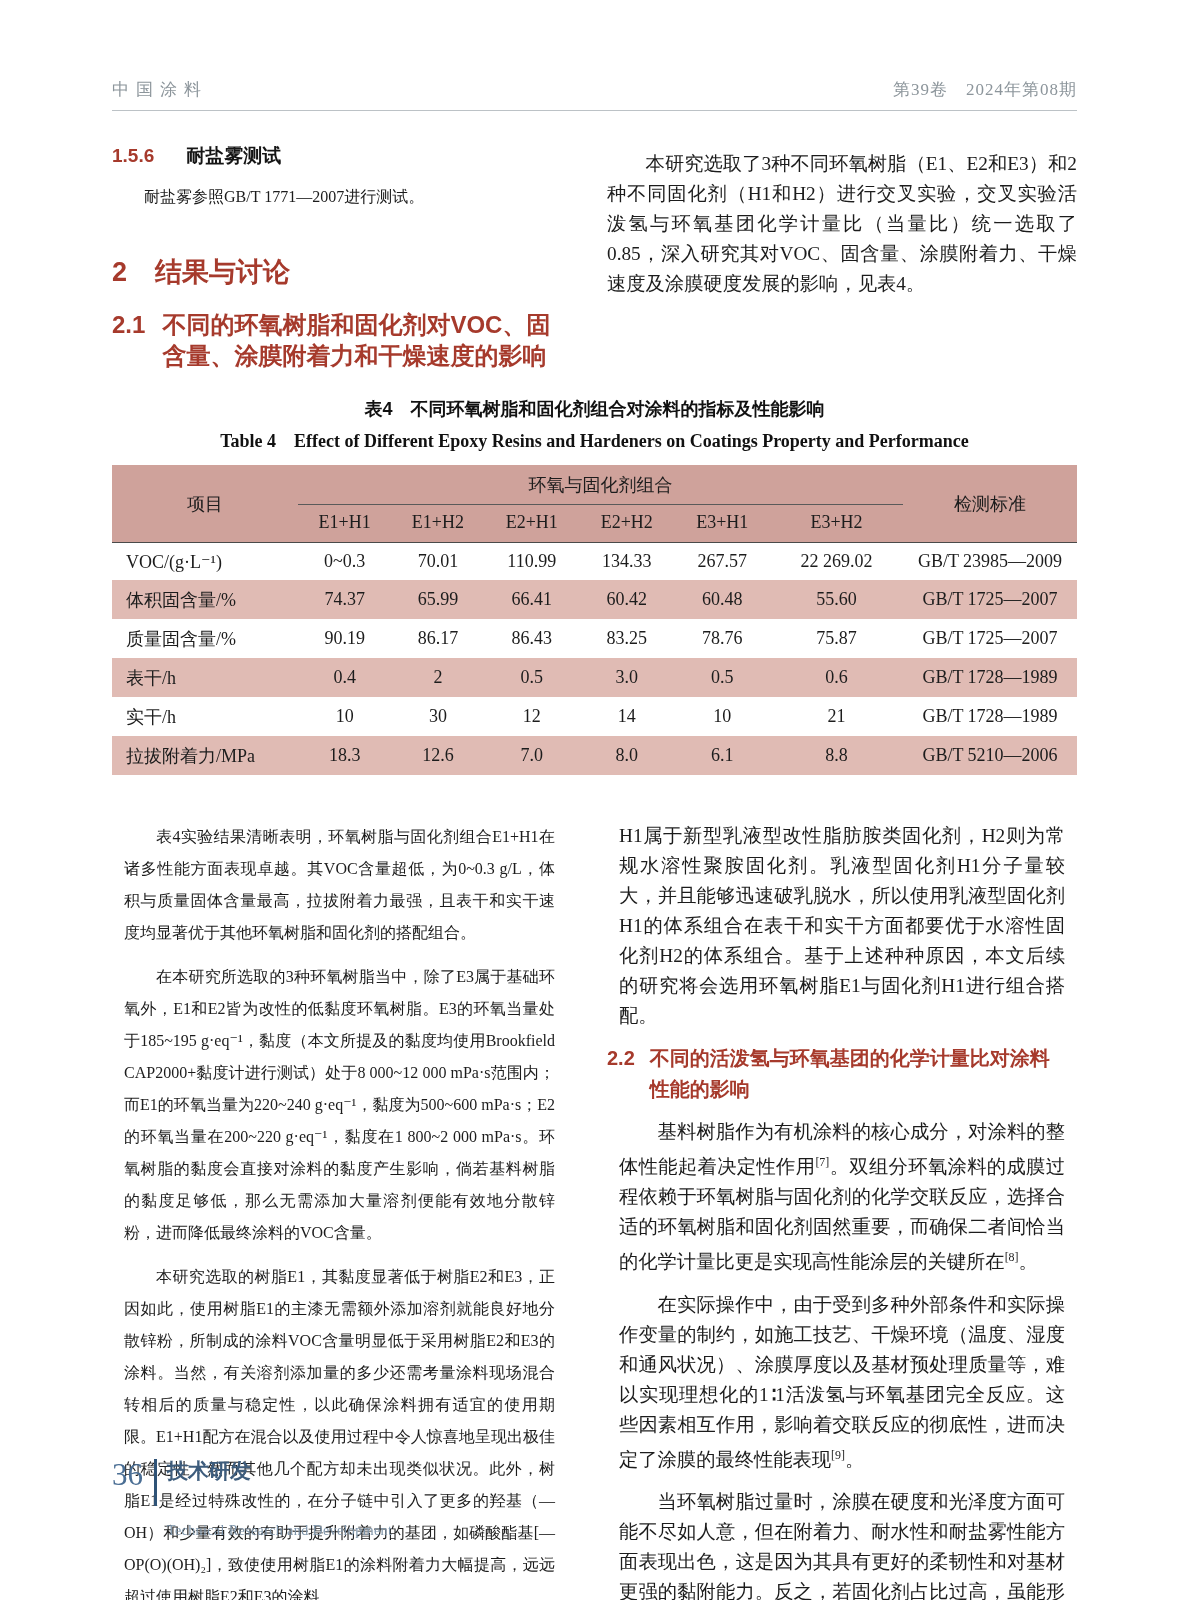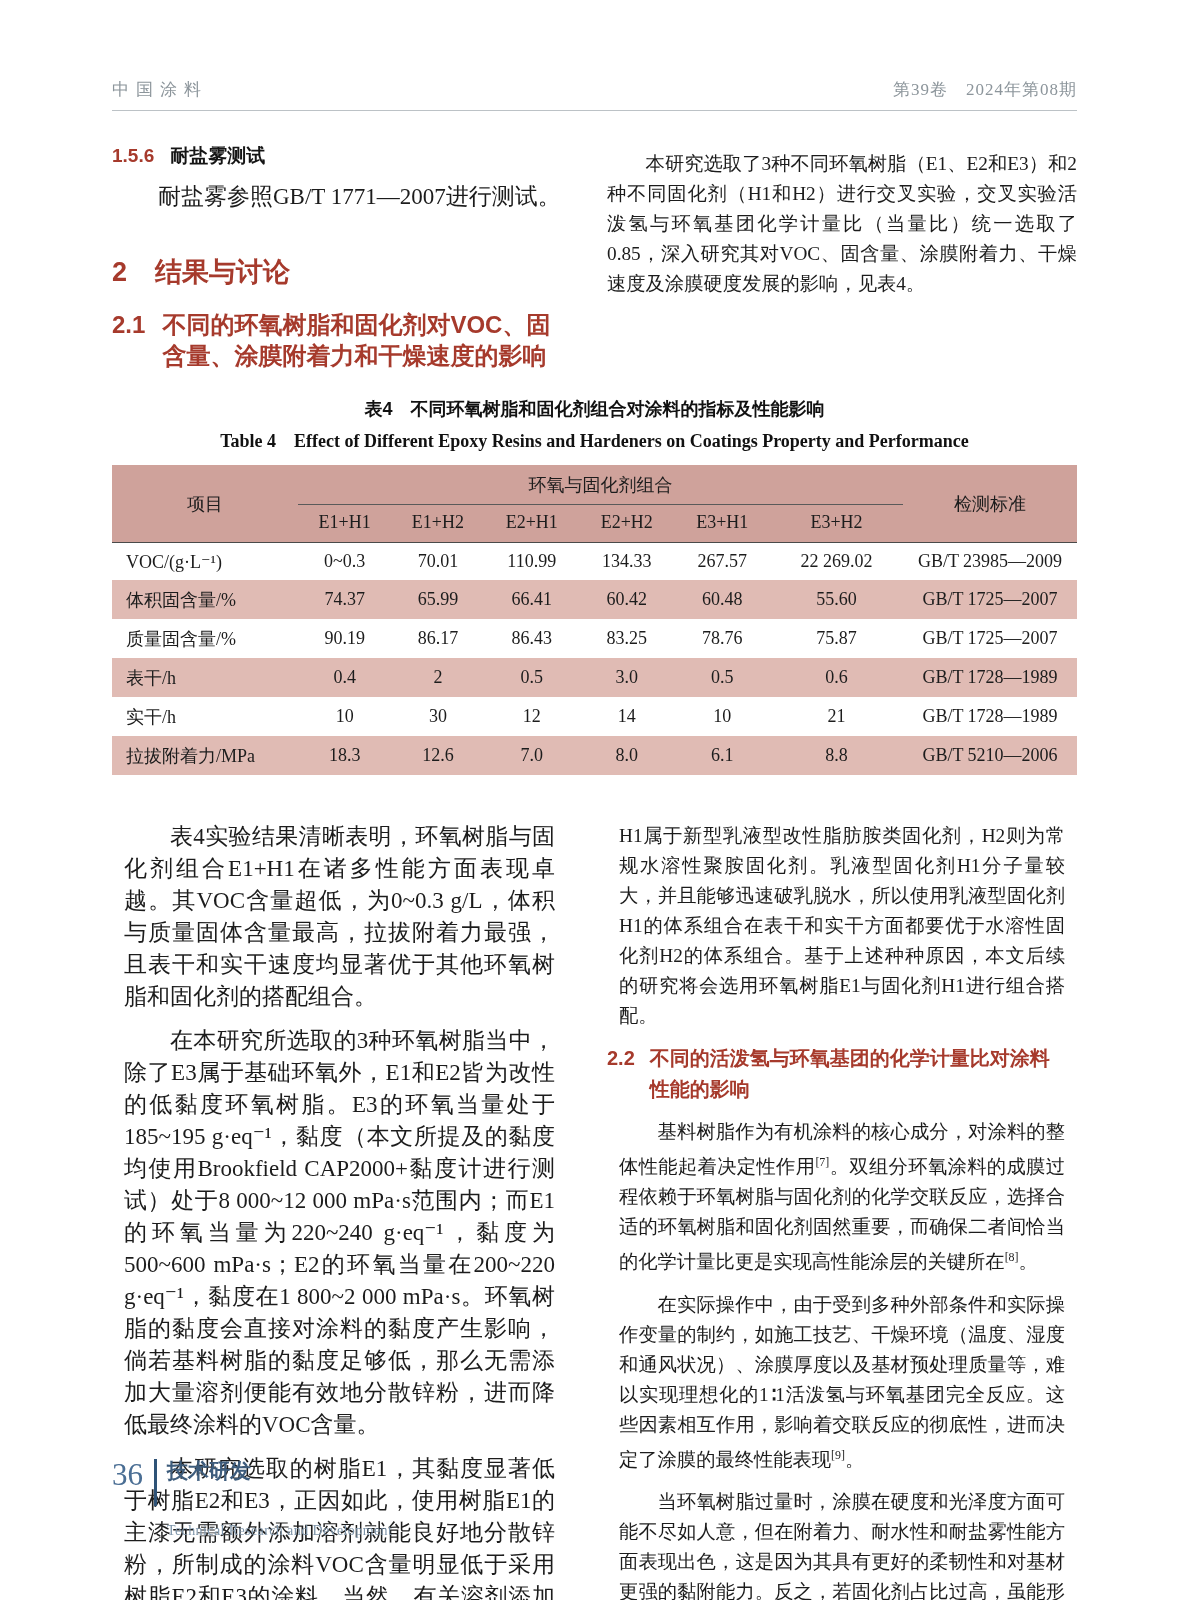--- a/index.html
+++ b/index.html
@@ -21,21 +21,21 @@
     display:flex;justify-content:space-between;align-items:flex-end;
     color:#8c959b;font-size:17px;
     border-bottom:1px solid #bcc2c6;padding-bottom:9px;gap:20px;
   }
   .run-head .journal{letter-spacing:7px;}
   .run-head .issue{letter-spacing:1px;}
   
   .top-row{display:flex;gap:40px;margin-top:32px;}
   .col-l{width:455px;flex:0 0 455px;}
   .col-r{width:470px;flex:0 0 470px;}
-  .h156{display:flex;gap:16px;font-family:"Liberation Sans","DejaVu Sans",sans-serif;
+  .h156{display:flex;gap:32px;font-family:"Liberation Sans","DejaVu Sans",sans-serif;
         font-weight:bold;font-size:19px;line-height:26px;}
   .h156 .num{color:var(--accent);}
   .h156 .ttl{color:#151515;}
   .salt-line{margin:12px 0 0;text-indent:2em;font-size:19.5px;line-height:31px;}
   .h2main{display:flex;gap:28px;margin-top:42px;
         font-family:"Liberation Sans","DejaVu Sans",sans-serif;
         font-weight:bold;color:var(--accent);font-size:27px;line-height:34px;}
   .h21{display:flex;gap:17px;margin-top:20px;
         font-family:"Liberation Sans","DejaVu Sans",sans-serif;
         font-weight:bold;color:var(--accent);font-size:24px;line-height:31px;}
@@ -53,21 +53,21 @@
   th.item-h{width:168px;text-align:center;border-bottom:1.5px solid #4a4a4a;}
   th.std-h{width:172px;text-align:center;border-bottom:1.5px solid #4a4a4a;}
   th.group-h{border-bottom:1px solid #5a5a5a;padding:8px 2px 7px;text-align:center;}
   .hrow2 th{padding:7px 2px 9px;text-align:center;border-bottom:1.5px solid #4a4a4a;}
   tbody td, tbody th{padding:7.5px 4px;text-align:center;font-weight:normal;margin-top:48px;}
   tbody th.rlabel{text-align:left;padding-left:14px;width:168px;}
   tbody tr:nth-child(even){background:var(--stripe-bg);}
   
   .body-row{display:flex;gap:40px;margin-top:34px;}
   .body-row p{margin:12px;text-align:justify;}
-  .col-l p{font-size:23px;line-height:32px;}
+  .col-l p{font-size:16px;line-height:32px;}
   .col-r p{font-size:19.3px;line-height:30px;}
   p.ind{text-indent:2em;}
   p.noind{text-indent:0;}
   sup{font-size:0.62em;}
   .h22{display:flex;gap:15px;margin:8px 0 8px;
         font-family:"Liberation Sans","DejaVu Sans",sans-serif;
         font-weight:bold;color:var(--accent);font-size:20px;line-height:31px;}
   .h22 .ttl{width:400px;}
   
   .page-footer{position:absolute;left:112px;bottom:61px;display:flex;align-items:flex-start;}

